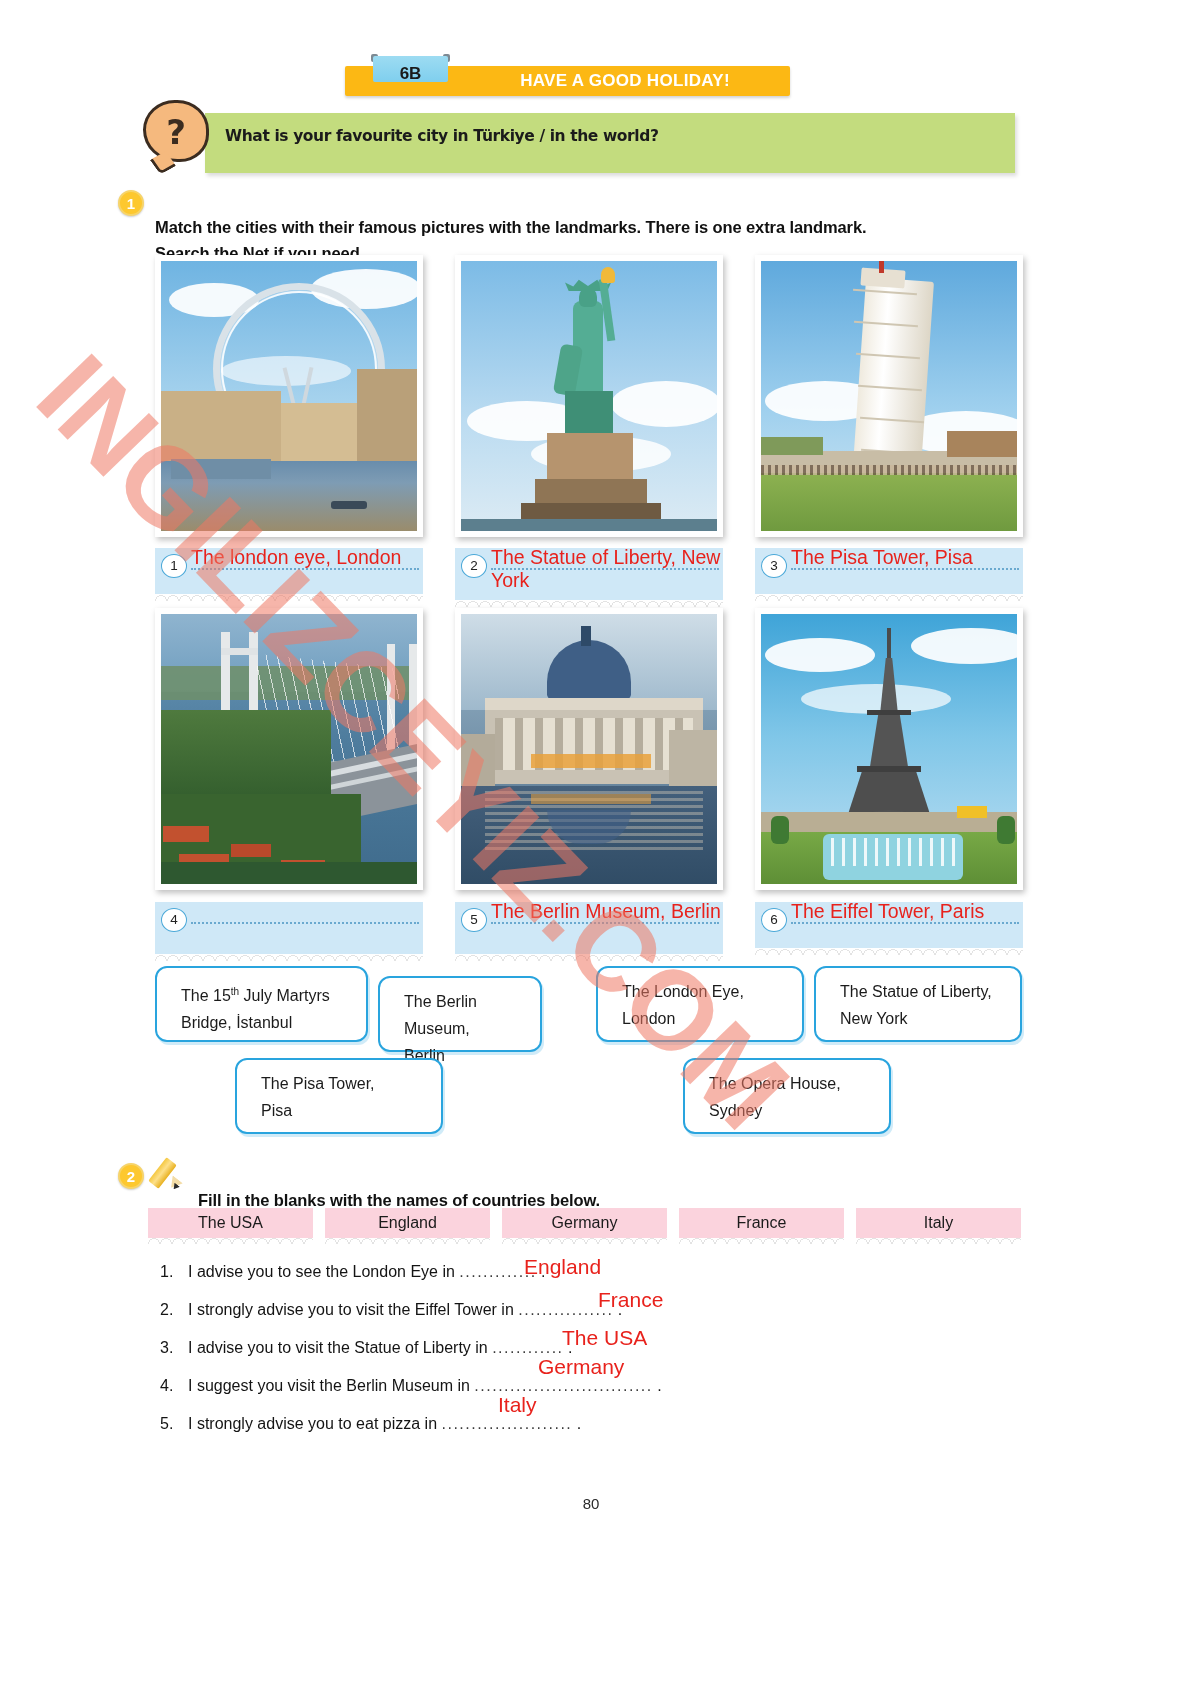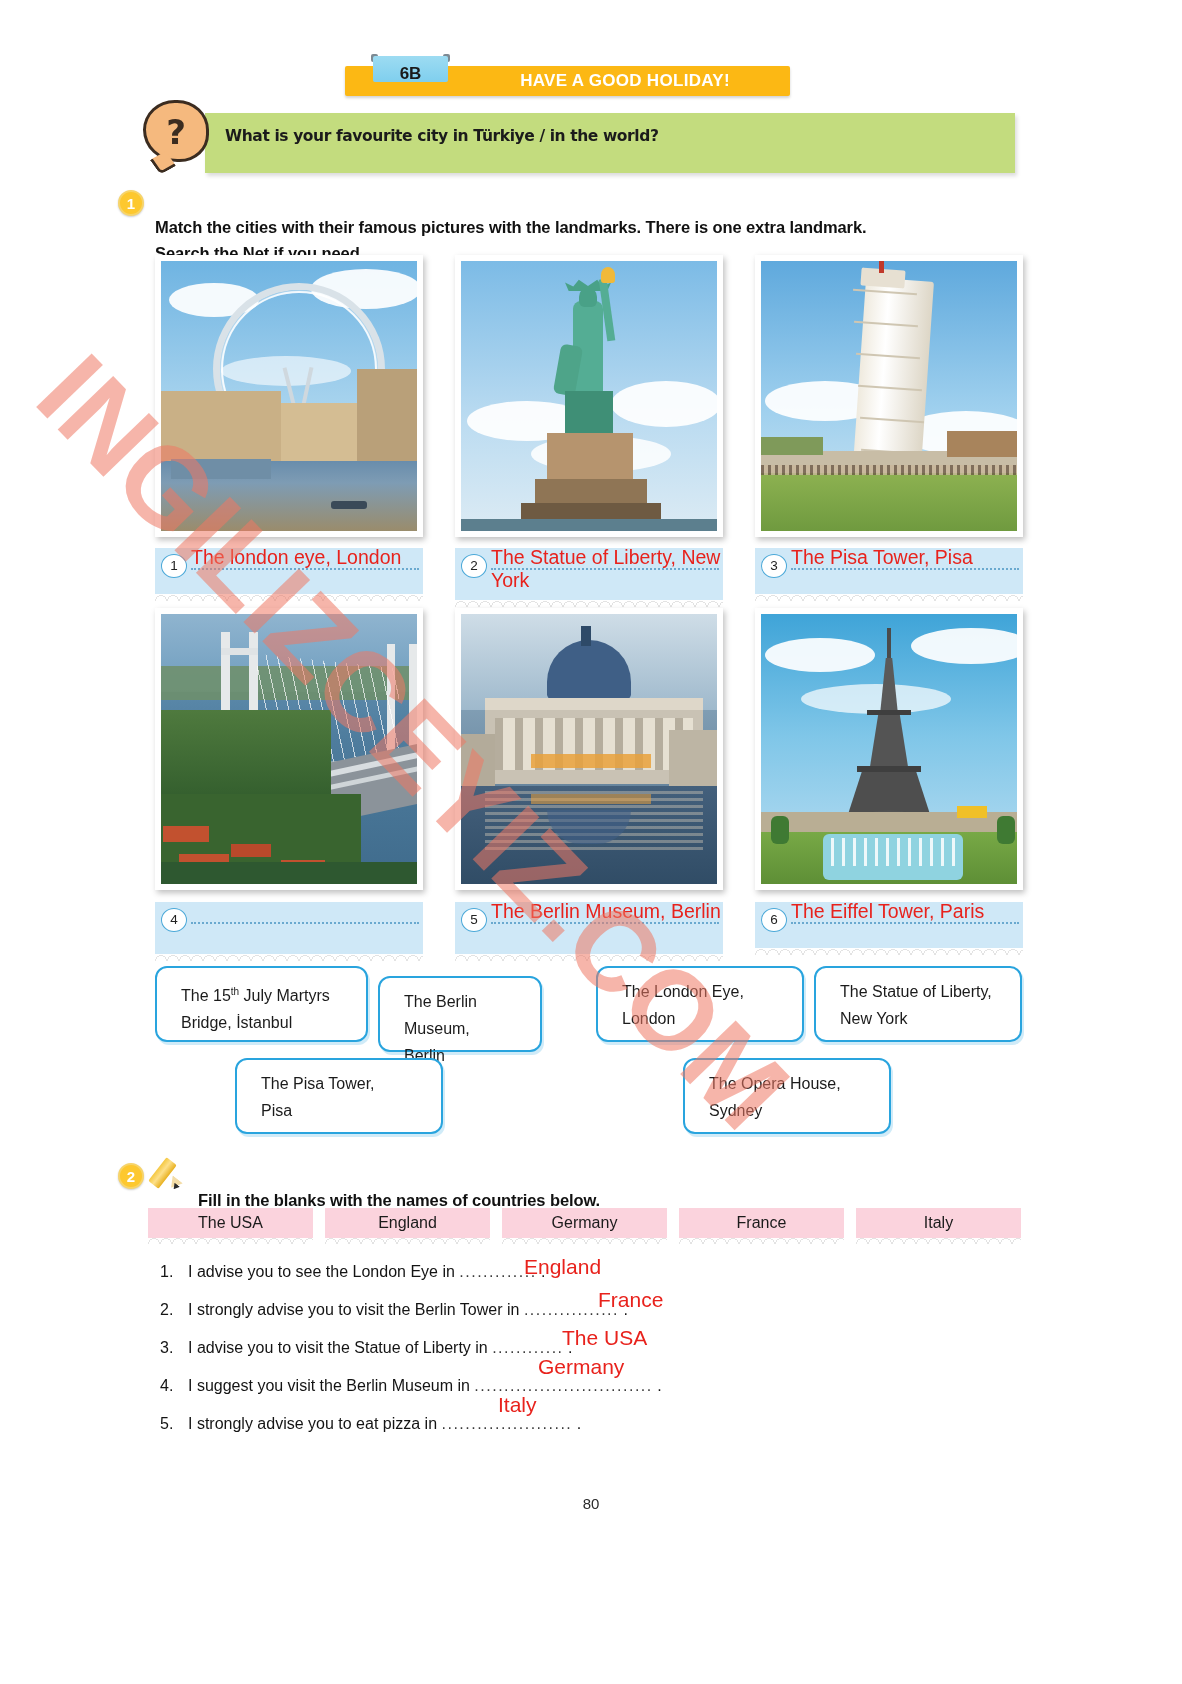--- a/index.html
+++ b/index.html
@@ -438,21 +438,21 @@
   </div>
 
   <div class="sent" style="left:160px; top:1263px;">
     <span class="idx">1.</span><span>I advise you to see the London Eye in</span>
     <span class="blank-dots">.............</span>
     <span>.</span>
   </div>
   <div class="hand" style="left:524px; top:1255px;">England</div>
 
   <div class="sent" style="left:160px; top:1301px;">
-    <span class="idx">2.</span><span>I strongly advise you to visit the Berlin Tower in</span>
+    <span class="idx">2.</span><span>I strongly advise you to visit the Eiffel Tower in</span>
     <span class="blank-dots">................</span>
     <span>.</span>
   </div>
   <div class="hand" style="left:598px; top:1288px;">France</div>
 
   <div class="sent" style="left:160px; top:1339px;">
     <span class="idx">3.</span><span>I advise you to visit the Statue of Liberty in</span>
     <span class="blank-dots">............</span>
     <span>.</span>
   </div>

